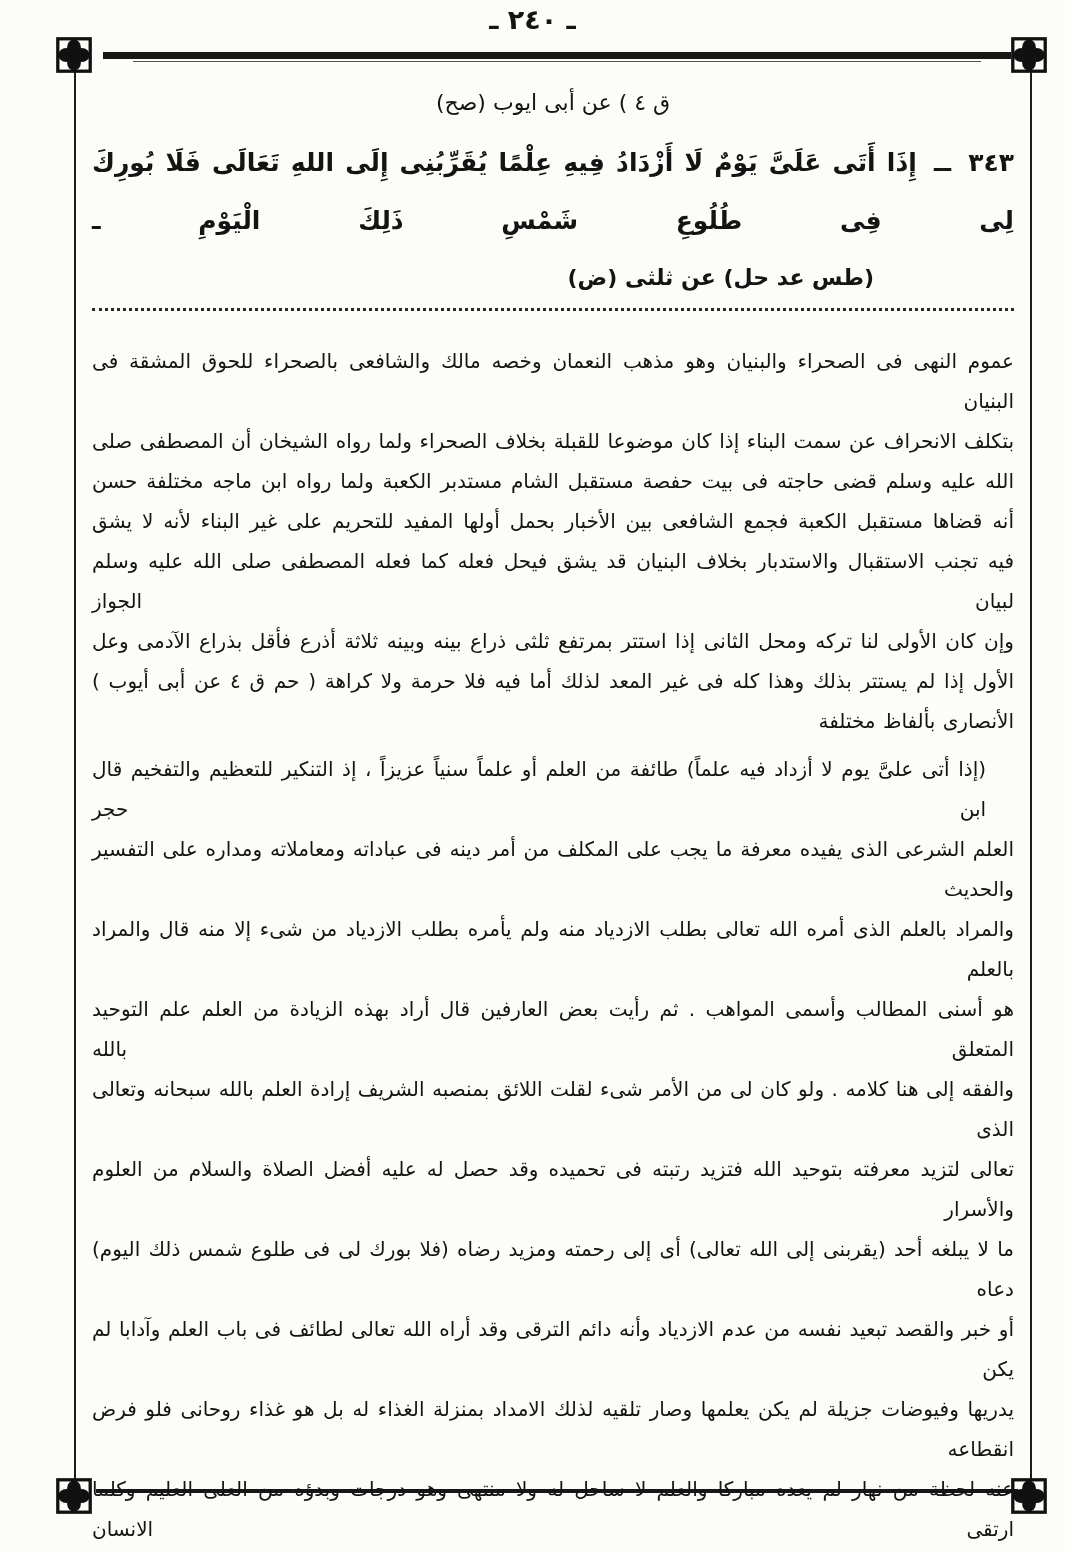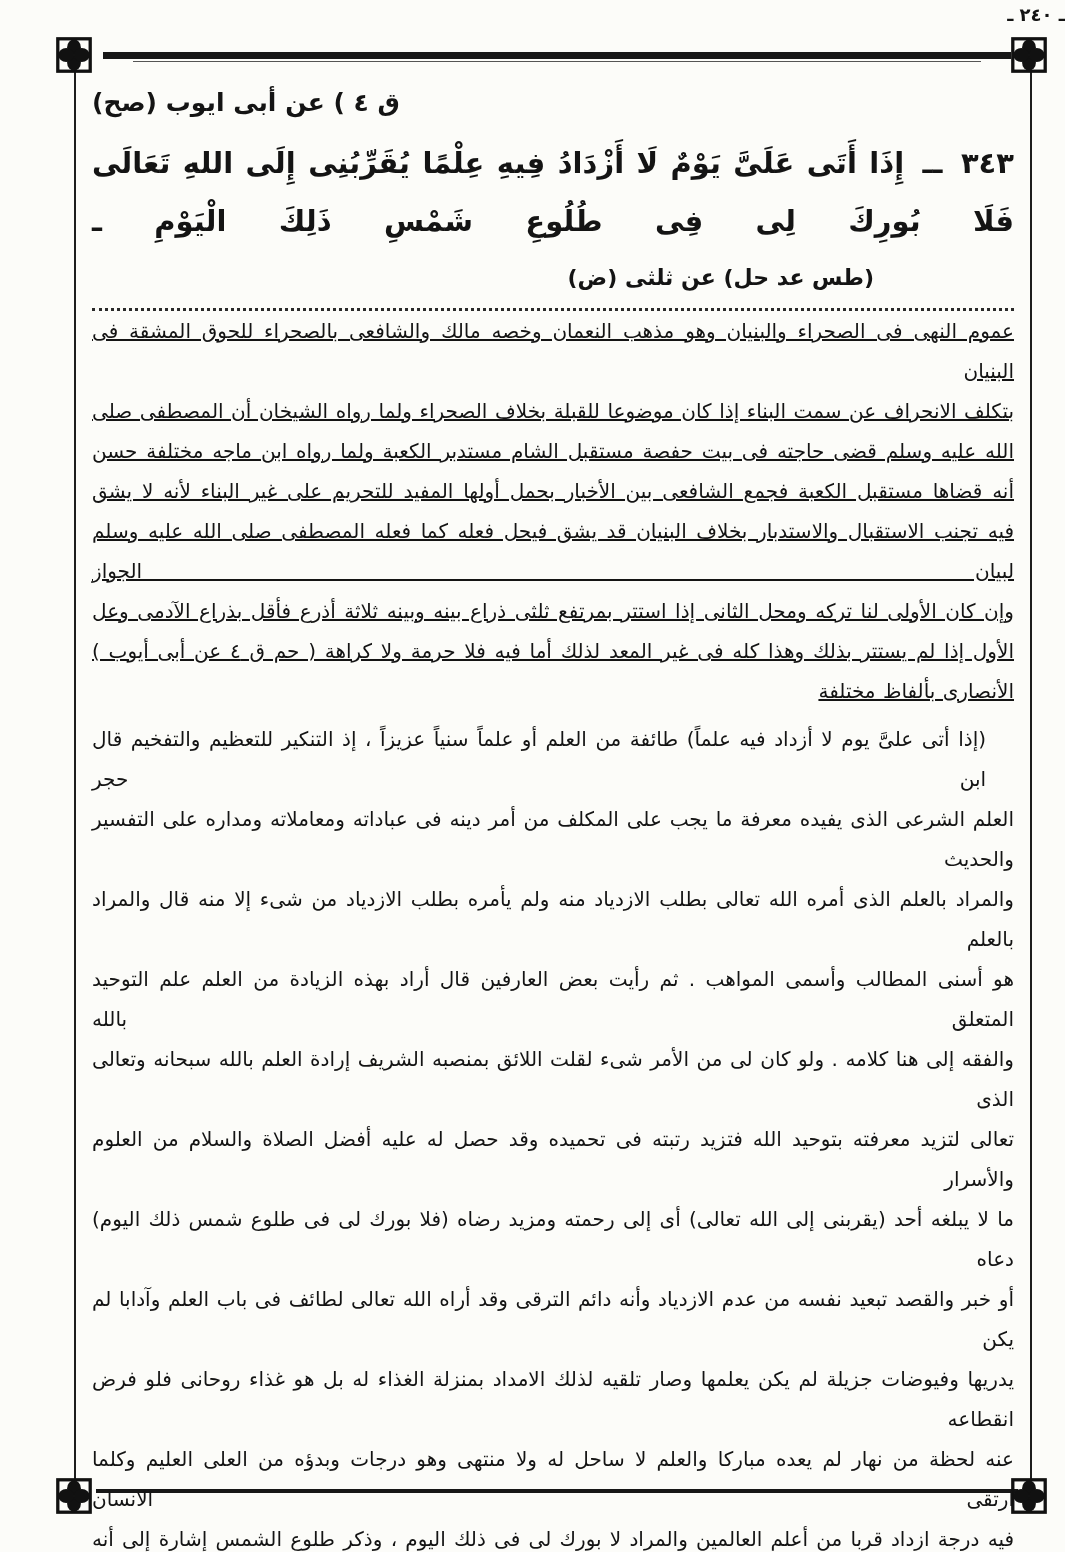--- a/index.html
+++ b/index.html
@@ -10,21 +10,22 @@
     background:#fcfcf9;
     font-family:"DejaVu Sans", sans-serif;
     color:#141414;
     overflow:hidden;
     direction:rtl;
   }
 
   
   .page-number {
     position:absolute; top:4px; left:0; right:0;
-    font-size:18px; font-weight:bold;
+    text-align:center;
+    font-size:27px; font-weight:bold;
     letter-spacing:2px;
     direction:rtl;
   }
 
   
   .frame-top    { position:absolute; left:103px; top:52px;  width:908px; height:7px; background:#171717; }
   .frame-top::after { content:""; position:absolute; left:30px; right:30px; top:9px; height:1px; background:#555; }
   .frame-bottom { position:absolute; left:96px;  top:1489px; width:922px; height:4px; background:#171717; }
   .frame-left   { position:absolute; left:74px;  top:72px;  width:2px;  height:1408px; background:#1d1d1d; }
   .frame-right  { position:absolute; left:1030px;top:72px;  width:2px;  height:1408px; background:#1d1d1d; }
@@ -34,28 +35,28 @@
   .ornament.bl { left:56px;  top:1478px; }
   .ornament.br { left:1011px;top:1478px; }
 
   
   .content {
     position:absolute; left:92px; top:80px; width:922px;
     direction:rtl;
   }
 
   .citation-tail {
-    font-size:25px; font-weight:bold;
-    text-align:left;
+    font-size:22px; font-weight:normal;
+    text-align:center;
     line-height:46px; height:46px;
   }
 
   .hadith-line {
     margin-top:8px;
-    font-size:29px; font-weight:bold;
+    font-size:25px; font-weight:bold;
     line-height:58px;
     text-align:justify; text-align-last:justify;
     white-space:normal;
   }
   .hadith-line .sep { padding:0 6px; }
 
   .attribution {
     margin-top:6px;
     font-size:22px; font-weight:bold;
     text-align:right;
@@ -63,21 +64,21 @@
     line-height:44px; height:44px;
   }
 
   .dotted-separator {
     margin-top:8px;
     height:0;
     border-bottom:3px dotted #2a2a2a;
   }
 
   .commentary { font-size:20px; }
-  .commentary.first { margin-top:0;text-decoration:underline; }
+  .commentary.first { margin-top:30px; }
   .commentary.second { margin-top:8px; }
   .cline {
     line-height:40px;
     text-align:justify; text-align-last:justify;
     word-spacing:1px;
   }
   .cline.short  { text-align-last:right; }
   .cline.indent { padding-right:28px; }
 </style>
 </head>

